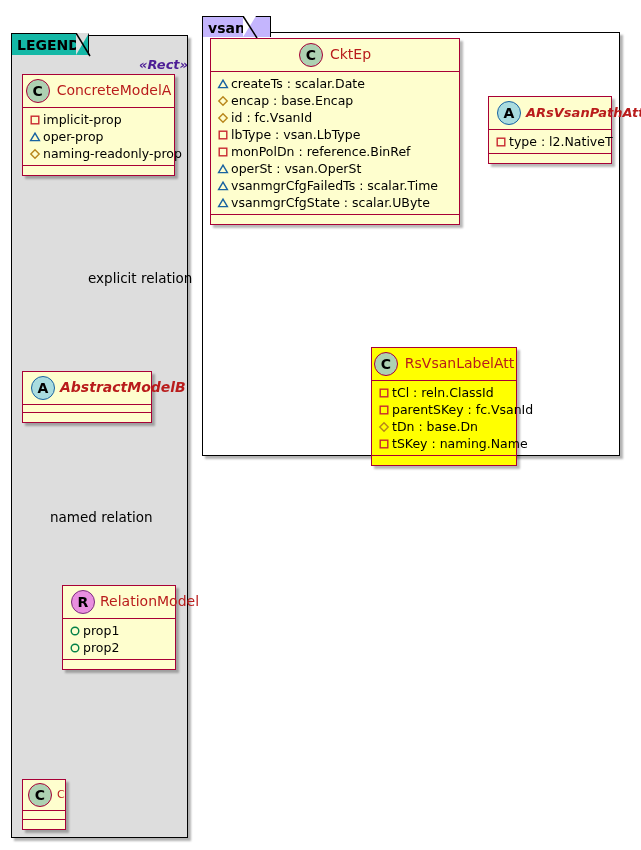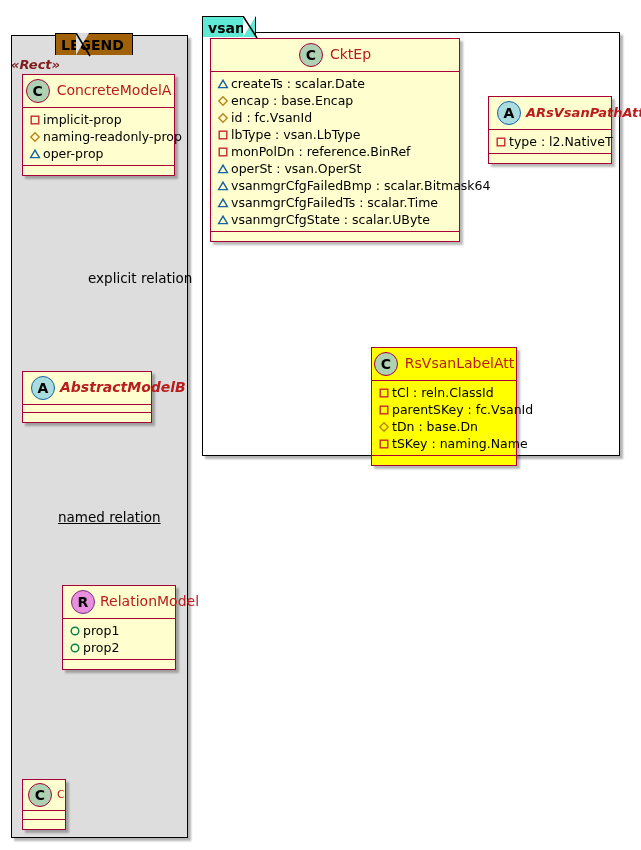--- a/index.html
+++ b/index.html
@@ -54,23 +54,22 @@
     top: 35px;
     width: 177px;
     height: 803px;
     background: #DDDDDD;
   }
   #legend-tab {
     left: 11px;
     top: 33px;
     width: 78px;
     height: 22px;
-    background: #a16207;
+    background: #14b8a6;
     z-index: 3;
-    margin-left: 44px;
   }
   #legend-tab-fold {
     position: absolute;
     left: 76px;
     top: 33px;
     width: 0; height: 0;
     border-left: 13px solid #DDDDDD;
     border-bottom: 22px solid transparent;
     z-index: 4;
   }
@@ -85,23 +84,23 @@
   #vsan-pkg {
     left: 202px;
     top: 32px;
     width: 418px;
     height: 424px;
     background: #FFFFFF;
   }
   #vsan-tab {
     left: 202px;
     top: 16px;
-    width: 54px;
+    width: 69px;
     height: 21px;
-    background: #5eead4;
+    background: #c4b5fd;
     z-index: 3;
   }
   #vsan-tab-fold {
     position: absolute;
     left: 243px;
     top: 16px;
     width: 0; height: 0;
     border-left: 13px solid #FFFFFF;
     border-bottom: 21px solid transparent;
     z-index: 4;
@@ -113,22 +112,22 @@
     width: 15px; height: 23px;
     z-index: 5;
   }
 
   
   .stereotype {
     position: absolute;
     font-size: 13px;
     font-style: italic;
     font-weight: bold;
-    color: #7f1d1d;
-    text-align: left;
+    color: #4c1d95;
+    text-align: right;
     white-space: nowrap;
   }
 
   
   .cls {
     position: absolute;
     box-sizing: border-box;
     border: 1.5px solid #A80036;
     background: #FEFECE;
     box-shadow: 3px 3px 2px rgba(0,0,0,0.28);
@@ -281,49 +280,49 @@
           <span>
             <svg class="pico" viewBox="0 0 12 12">
               <rect x="2.2" y="2.2" width="7.6" height="7.6" fill="none" stroke="#C82930" stroke-width="1.4"></rect>
             </svg>
           </span>
           <span class="attr-text">implicit-prop</span>
         </div>
         <div class="attr">
           <span>
             <svg class="pico" viewBox="0 0 12 12">
+              <polygon points="6,2.2 10.4,9.6 1.6,9.6" fill="none" stroke="#1963A0" stroke-width="1.4"></polygon>
+            </svg>
+          </span>
+          <span class="attr-text">oper-prop</span>
+        </div>
+        <div class="attr">
+          <span>
+            <svg class="pico" viewBox="0 0 12 12">
               <polygon points="6,1.8 10.2,6 6,10.2 1.8,6" fill="none" stroke="#B8861B" stroke-width="1.4"></polygon>
             </svg>
           </span>
           <span class="attr-text">naming-readonly-prop</span>
-        </div>
-        <div class="attr">
-          <span>
-            <svg class="pico" viewBox="0 0 12 12">
-              <polygon points="6,2.2 10.4,9.6 1.6,9.6" fill="none" stroke="#1963A0" stroke-width="1.4"></polygon>
-            </svg>
-          </span>
-          <span class="attr-text">oper-prop</span>
         </div>
       </div>
     <div class="cls-foot"></div>
   </div>
 
   <div class="edge-label" style="left:88px; top:270px;">explicit relation</div>
 
   <div class="cls" style="left:22px; top:371px; width:130px;">
     <div class="cls-head left">
       <span class="badge badge-A">A</span>
       <span class="cls-name italic">AbstractModelB</span>
     </div>
     <div class="cls-body empty"></div>
     <div class="cls-foot"></div>
   </div>
 
-  <div class="edge-label" style="left:58px; top:509px;text-decoration:underline;">named relation</div>
+  <div class="edge-label" style="left:50px; top:509px;">named relation</div>
 
   <div class="cls" style="left:62px; top:585px; width:114px;">
     <div class="cls-head left">
       <span class="badge badge-R">R</span>
       <span class="cls-name">RelationModel</span>
     </div>
     <div class="cls-body" id="rm-attrs">
         <div class="attr">
           <span>
             <svg class="pico" viewBox="0 0 12 12">
@@ -415,28 +414,20 @@
             </svg>
           </span>
           <span class="attr-text">operSt : vsan.OperSt</span>
         </div>
         <div class="attr">
           <span>
             <svg class="pico" viewBox="0 0 12 12">
               <polygon points="6,2.2 10.4,9.6 1.6,9.6" fill="none" stroke="#1963A0" stroke-width="1.4"></polygon>
             </svg>
           </span>
-          <span class="attr-text">vsanmgrCfgFailedBmp : scalar.Bitmask64</span>
-        </div>
-        <div class="attr">
-          <span>
-            <svg class="pico" viewBox="0 0 12 12">
-              <polygon points="6,2.2 10.4,9.6 1.6,9.6" fill="none" stroke="#1963A0" stroke-width="1.4"></polygon>
-            </svg>
-          </span>
           <span class="attr-text">vsanmgrCfgFailedTs : scalar.Time</span>
         </div>
         <div class="attr">
           <span>
             <svg class="pico" viewBox="0 0 12 12">
               <polygon points="6,2.2 10.4,9.6 1.6,9.6" fill="none" stroke="#1963A0" stroke-width="1.4"></polygon>
             </svg>
           </span>
           <span class="attr-text">vsanmgrCfgState : scalar.UByte</span>
         </div>

